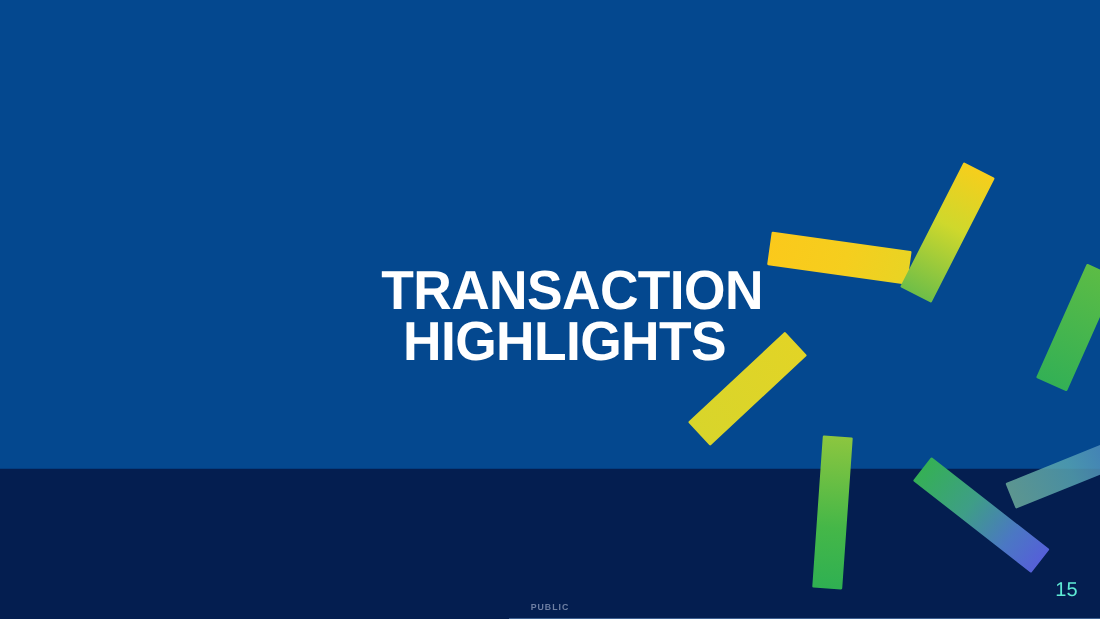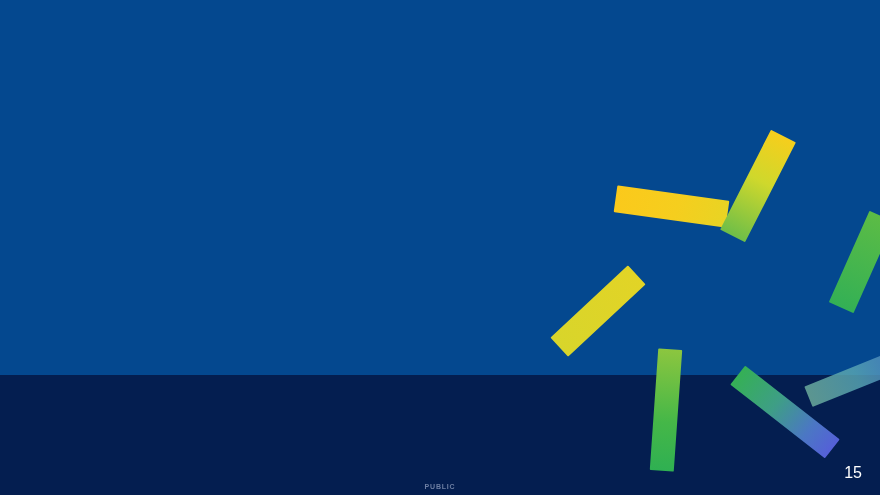--- a/index.html
+++ b/index.html
@@ -91,18 +91,22 @@
   <div id="decor-layer">
       <div class="bar" style="left: 615px; top: 193px; width: 113px; height: 27px; background: linear-gradient(100deg, rgb(251, 201, 27) 0%, rgb(245, 206, 30) 55%, rgb(232, 212, 36) 100%); opacity: 1; transform: rotate(8deg);"></div>
       <div class="bar" style="left: 744px; top: 130px; width: 28px; height: 112px; background: linear-gradient(rgb(246, 206, 28) 0%, rgb(207, 216, 44) 45%, rgb(110, 190, 72) 100%); opacity: 1; transform: rotate(27deg);"></div>
       <div class="bar" style="left: 585px; top: 258px; width: 26px; height: 106px; background: linear-gradient(rgb(226, 212, 38) 0%, rgb(216, 213, 43) 100%); opacity: 1; transform: rotate(47deg);"></div>
       <div class="bar" style="left: 848px; top: 212px; width: 27px; height: 100px; background: linear-gradient(rgb(92, 188, 69) 0%, rgb(51, 176, 85) 100%); opacity: 1; transform: rotate(24deg);"></div>
       <div class="bar" style="left: 654px; top: 349px; width: 24px; height: 122px; background: linear-gradient(rgb(140, 198, 63) 0%, rgb(69, 183, 72) 60%, rgb(47, 176, 82) 100%); opacity: 1; transform: rotate(4deg);"></div>
       <div class="bar" style="left: 725px; top: 400px; width: 120px; height: 24px; background: linear-gradient(90deg, rgb(53, 176, 85) 0%, rgb(62, 158, 134) 40%, rgb(75, 119, 196) 75%, rgb(85, 96, 216) 100%); opacity: 1; transform: rotate(38deg);"></div>
       <div class="bar" style="left: 805px; top: 368px; width: 95px; height: 22px; background: linear-gradient(90deg, rgb(111, 176, 158) 0%, rgb(88, 166, 180) 55%, rgb(78, 134, 194) 100%); opacity: 0.82; transform: rotate(-22deg);"></div>
     </div>
 
+  <div class="title-block">
+    <span class="title-line l1" style="color: rgb(255, 255, 255);">TRANSACTION</span>
+    <span class="title-line l2" style="color: rgb(255, 255, 255);">HIGHLIGHTS</span>
+  </div>
 
   <div class="footer-label" style="color: rgb(110, 127, 163);">PUBLIC</div>
 
-  <div class="page-number" style="color: #ffffff;">15</div>
+  <div class="page-number" style="color: #5eead4;">15</div>
 
 </div>
 
 </body></html>

